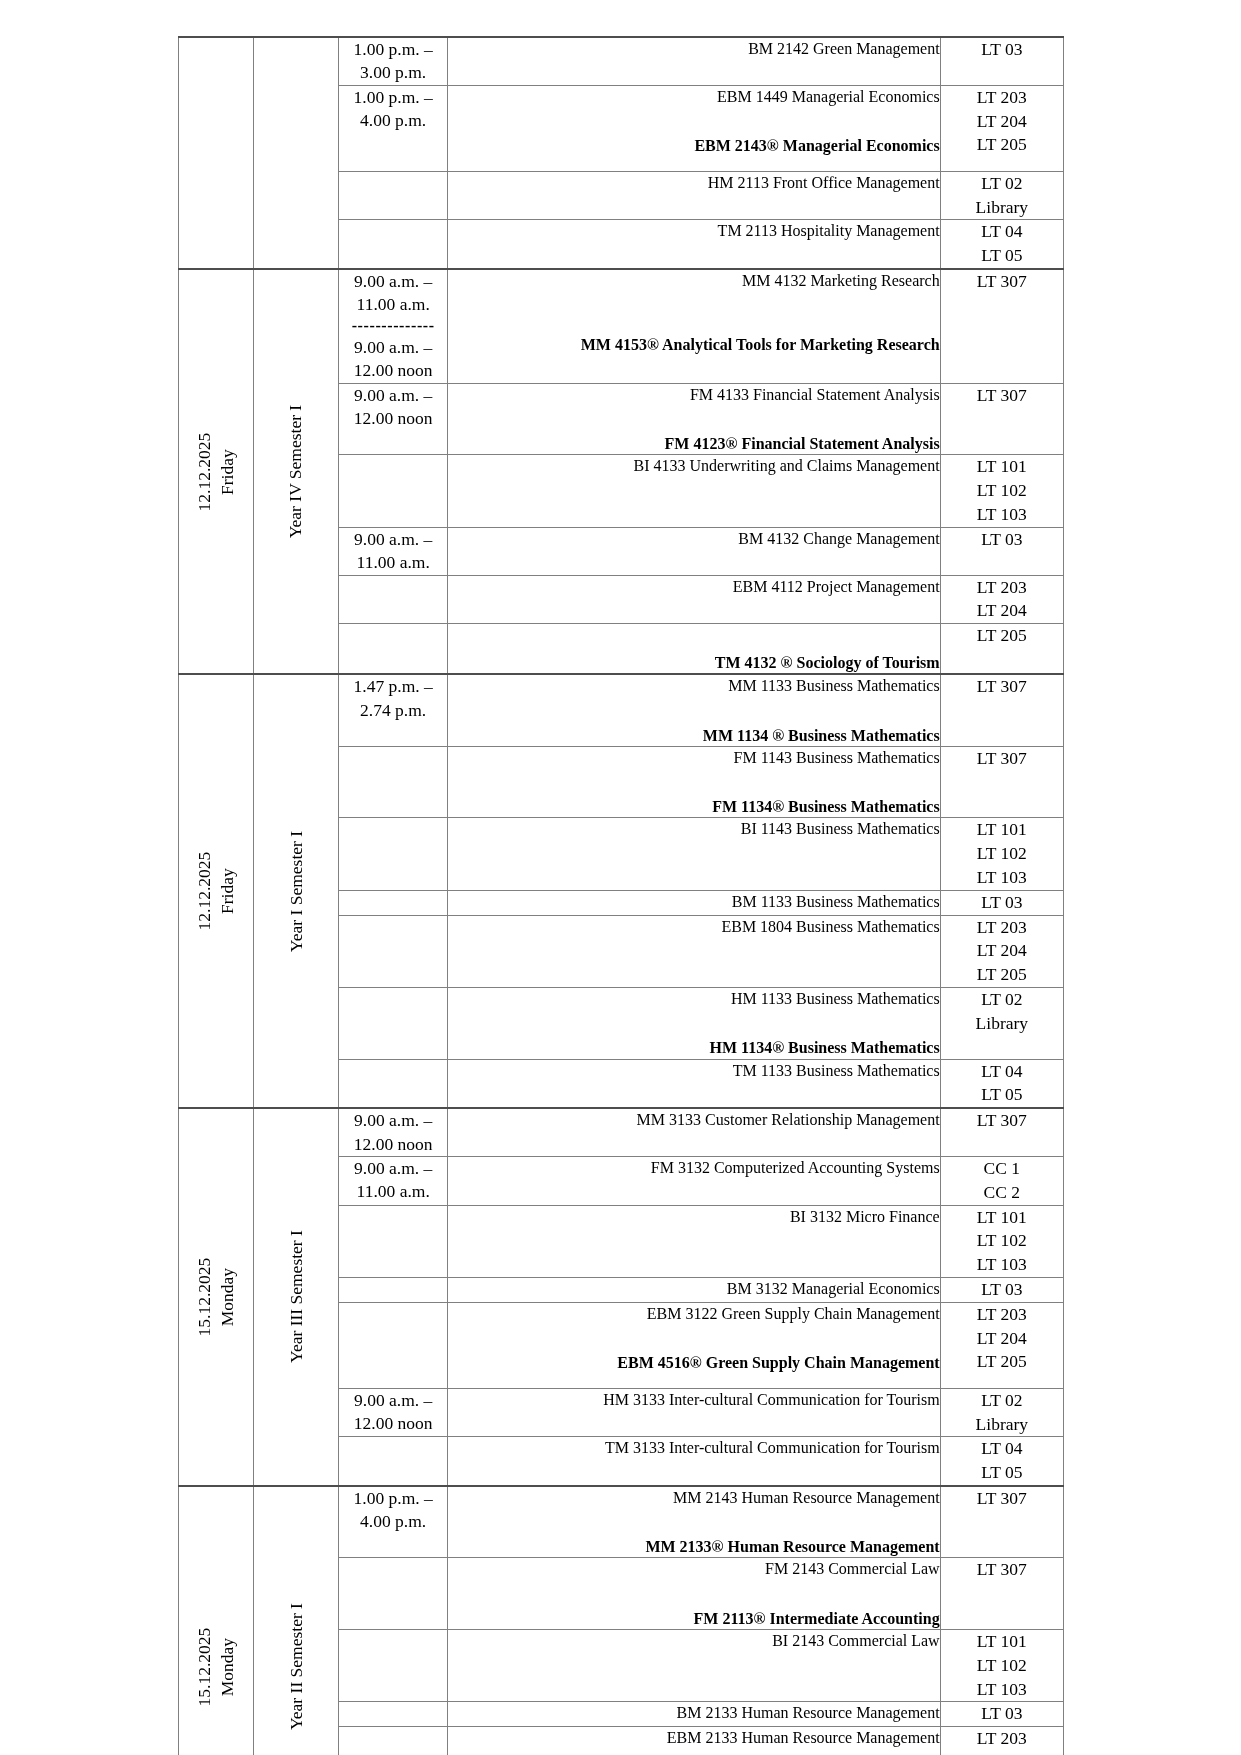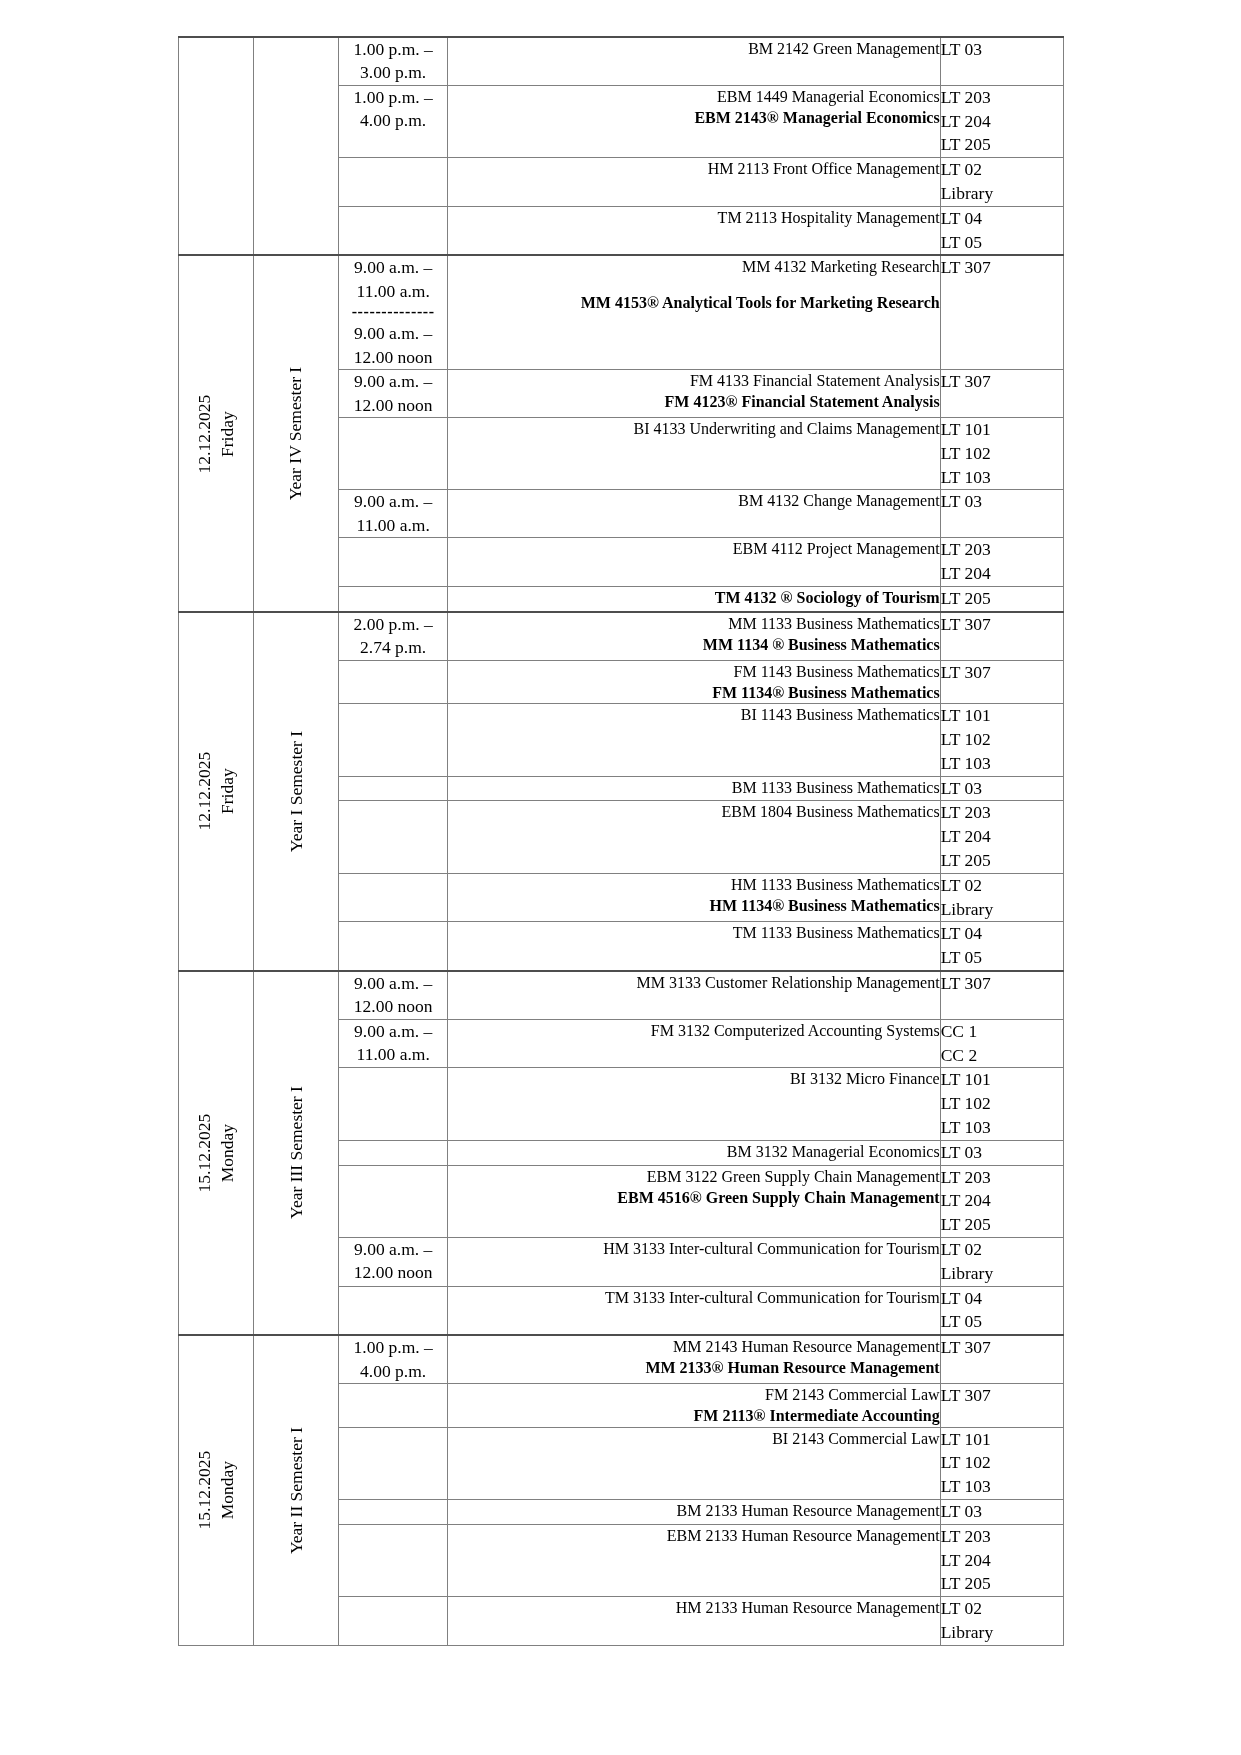--- a/index.html
+++ b/index.html
@@ -83,25 +83,25 @@
   }
 
   
   td.course-cell {
     font-size: 16px;
     line-height: 1.33;
     padding: 4px 6px 4px 9px;
     text-align: right;
   }
   .course-line { display: block; }
-  .course-line.bold { font-weight: bold; }
+  .course-line.bold { font-weight: bold; margin-top: 28px; }
 
   
   td.venue-cell {
-    text-align: left;
+    text-align: center;
     font-size: 17.5px;
     line-height: 1.36;
     padding: 4px 4px 4px 4px;
   }
   .venue-line { display: block; white-space: nowrap; }
 
   .spacer-gap { display: block; height: 0.9em; }
 </style>
 </head>
 <body>
@@ -276,21 +276,21 @@
             </div>
           </td>
           <td class="year-cell" rowspan="7">
             <div class="vlabel">
               <div class="vinner">
                 <div>Year I Semester I</div>
               </div>
             </div>
           </td>
           <td class="time-cell">
-            <div class="time-line">2.00 p.m. –</div>
+            <div class="time-line">1.47 p.m. –</div>
             <div class="time-line">2.74 p.m.</div>
           </td>
           <td class="course-cell">
             <span class="course-line">MM 1133 Business Mathematics</span>
             <span class="course-line bold">MM 1134 ® Business Mathematics</span>
           </td>
           <td class="venue-cell">
             <span class="venue-line">LT 307</span>
           </td>
         </tr>

